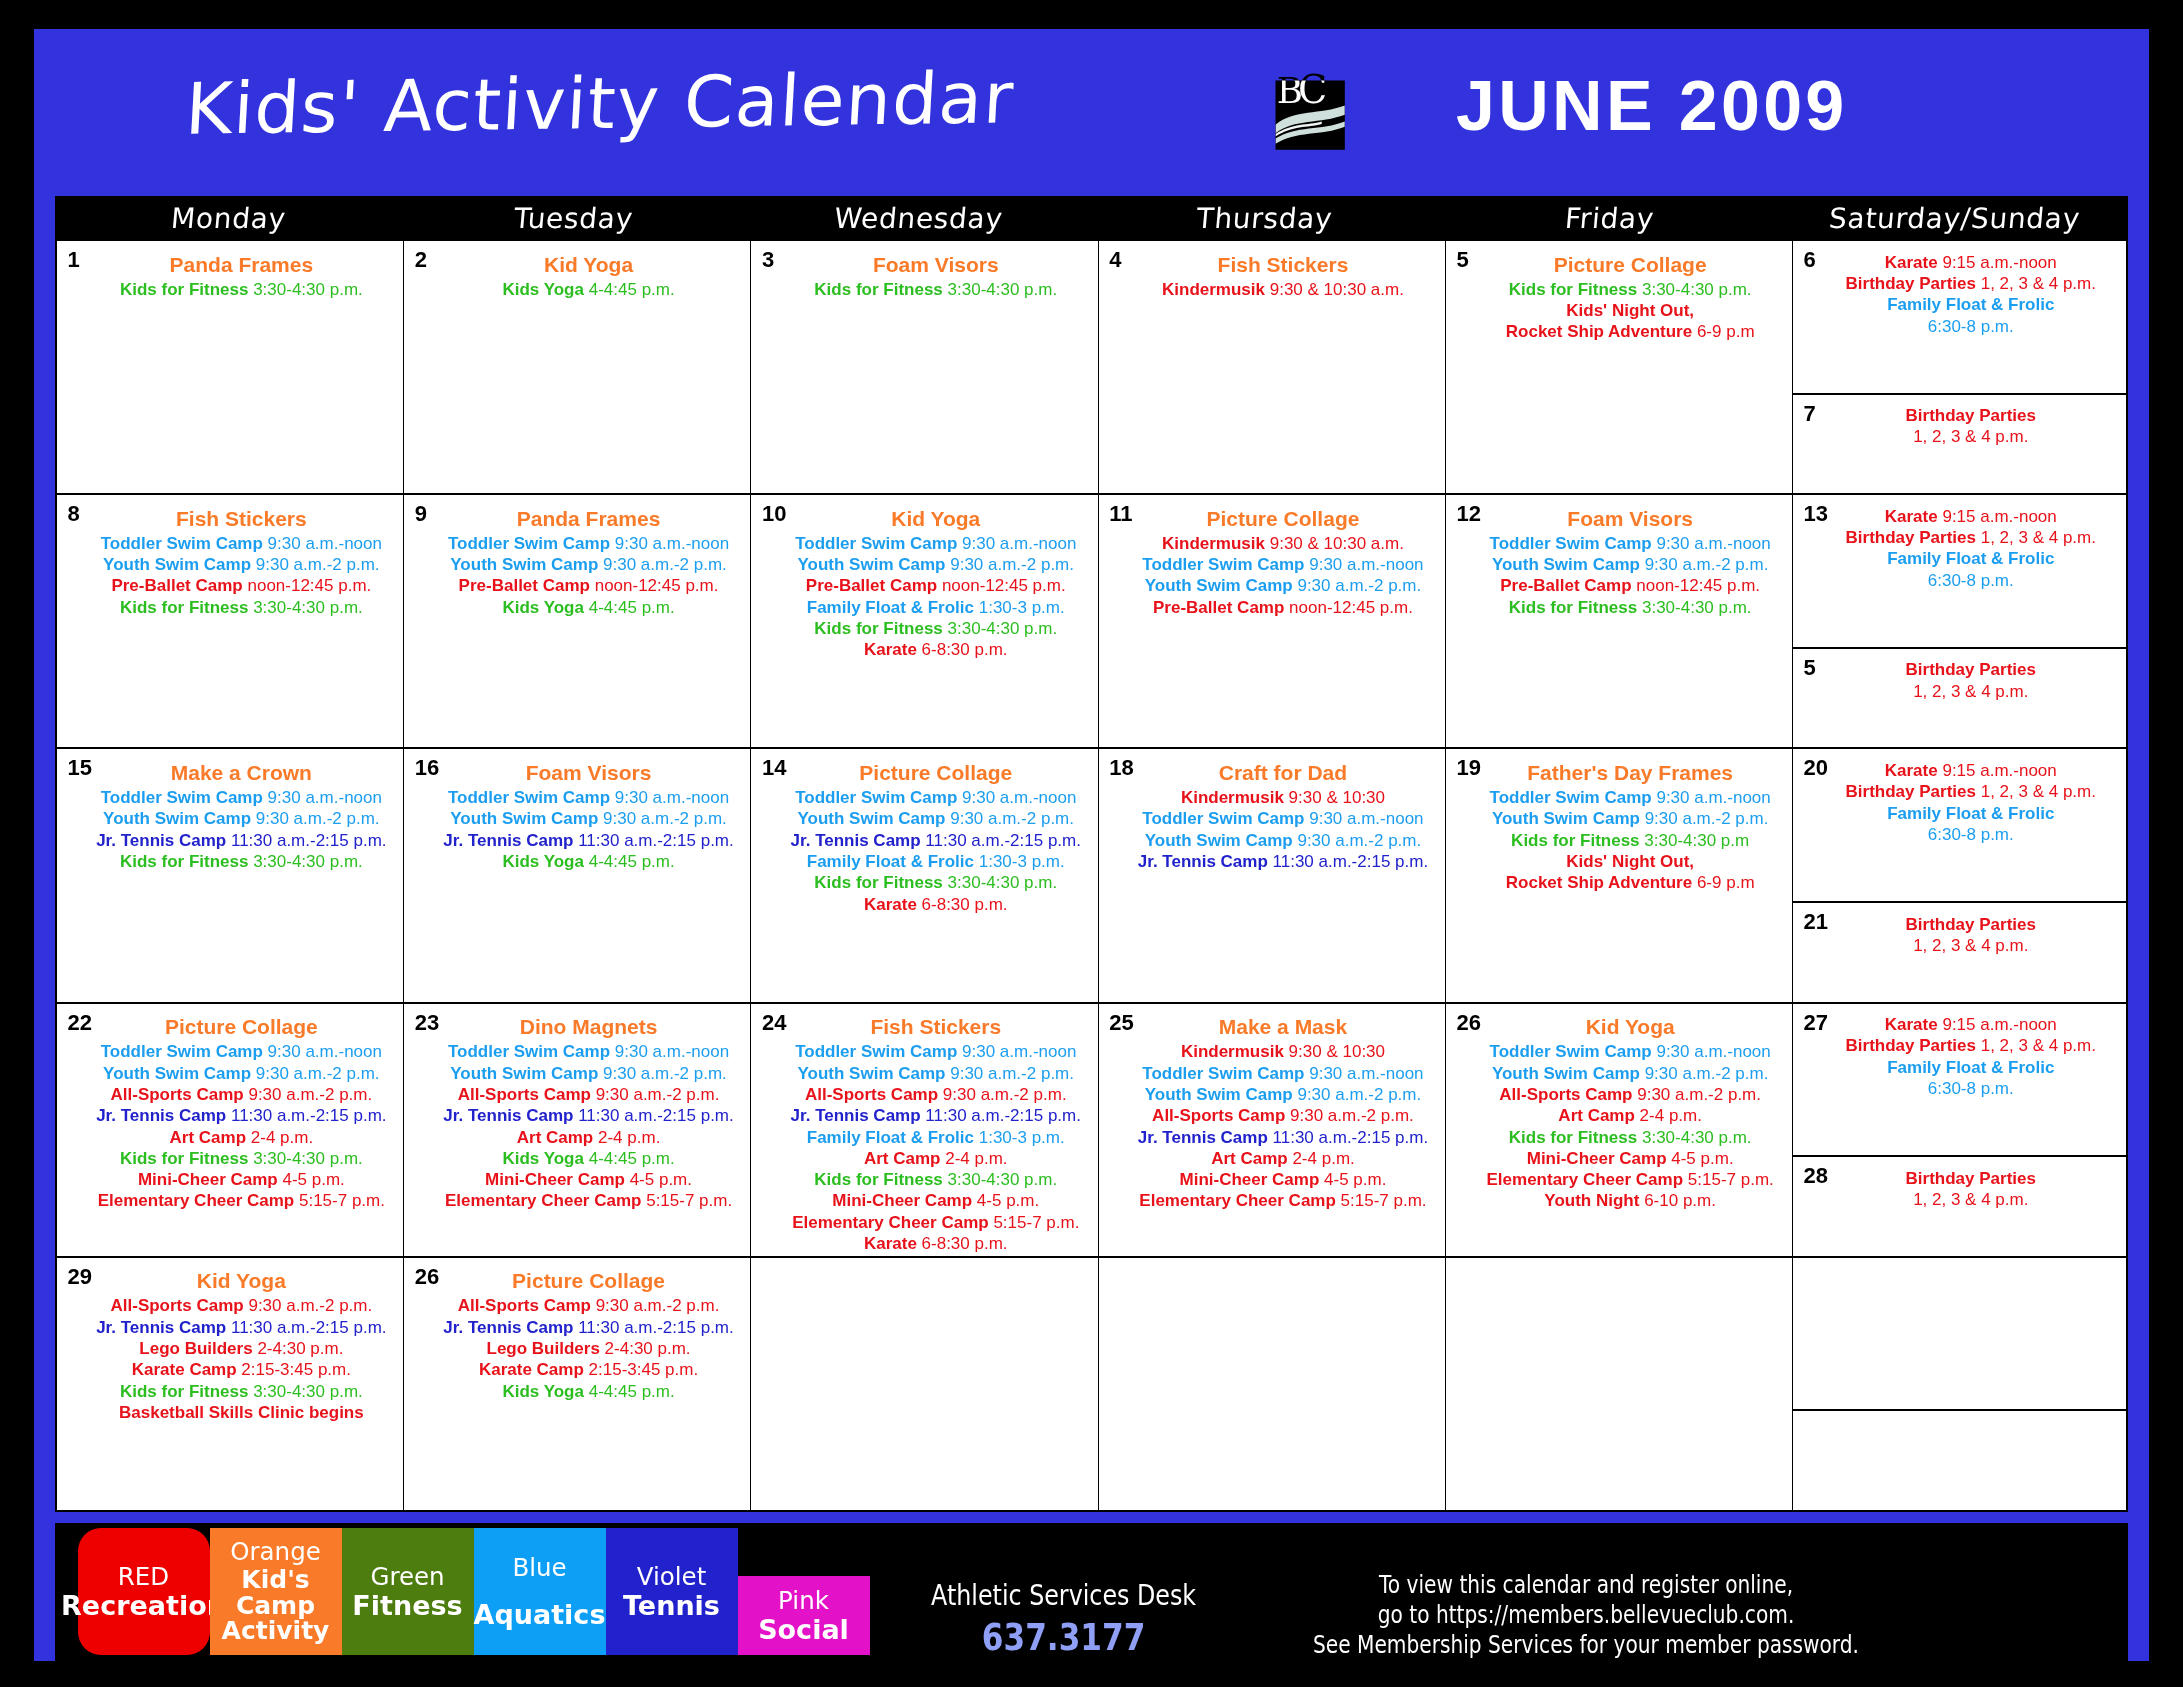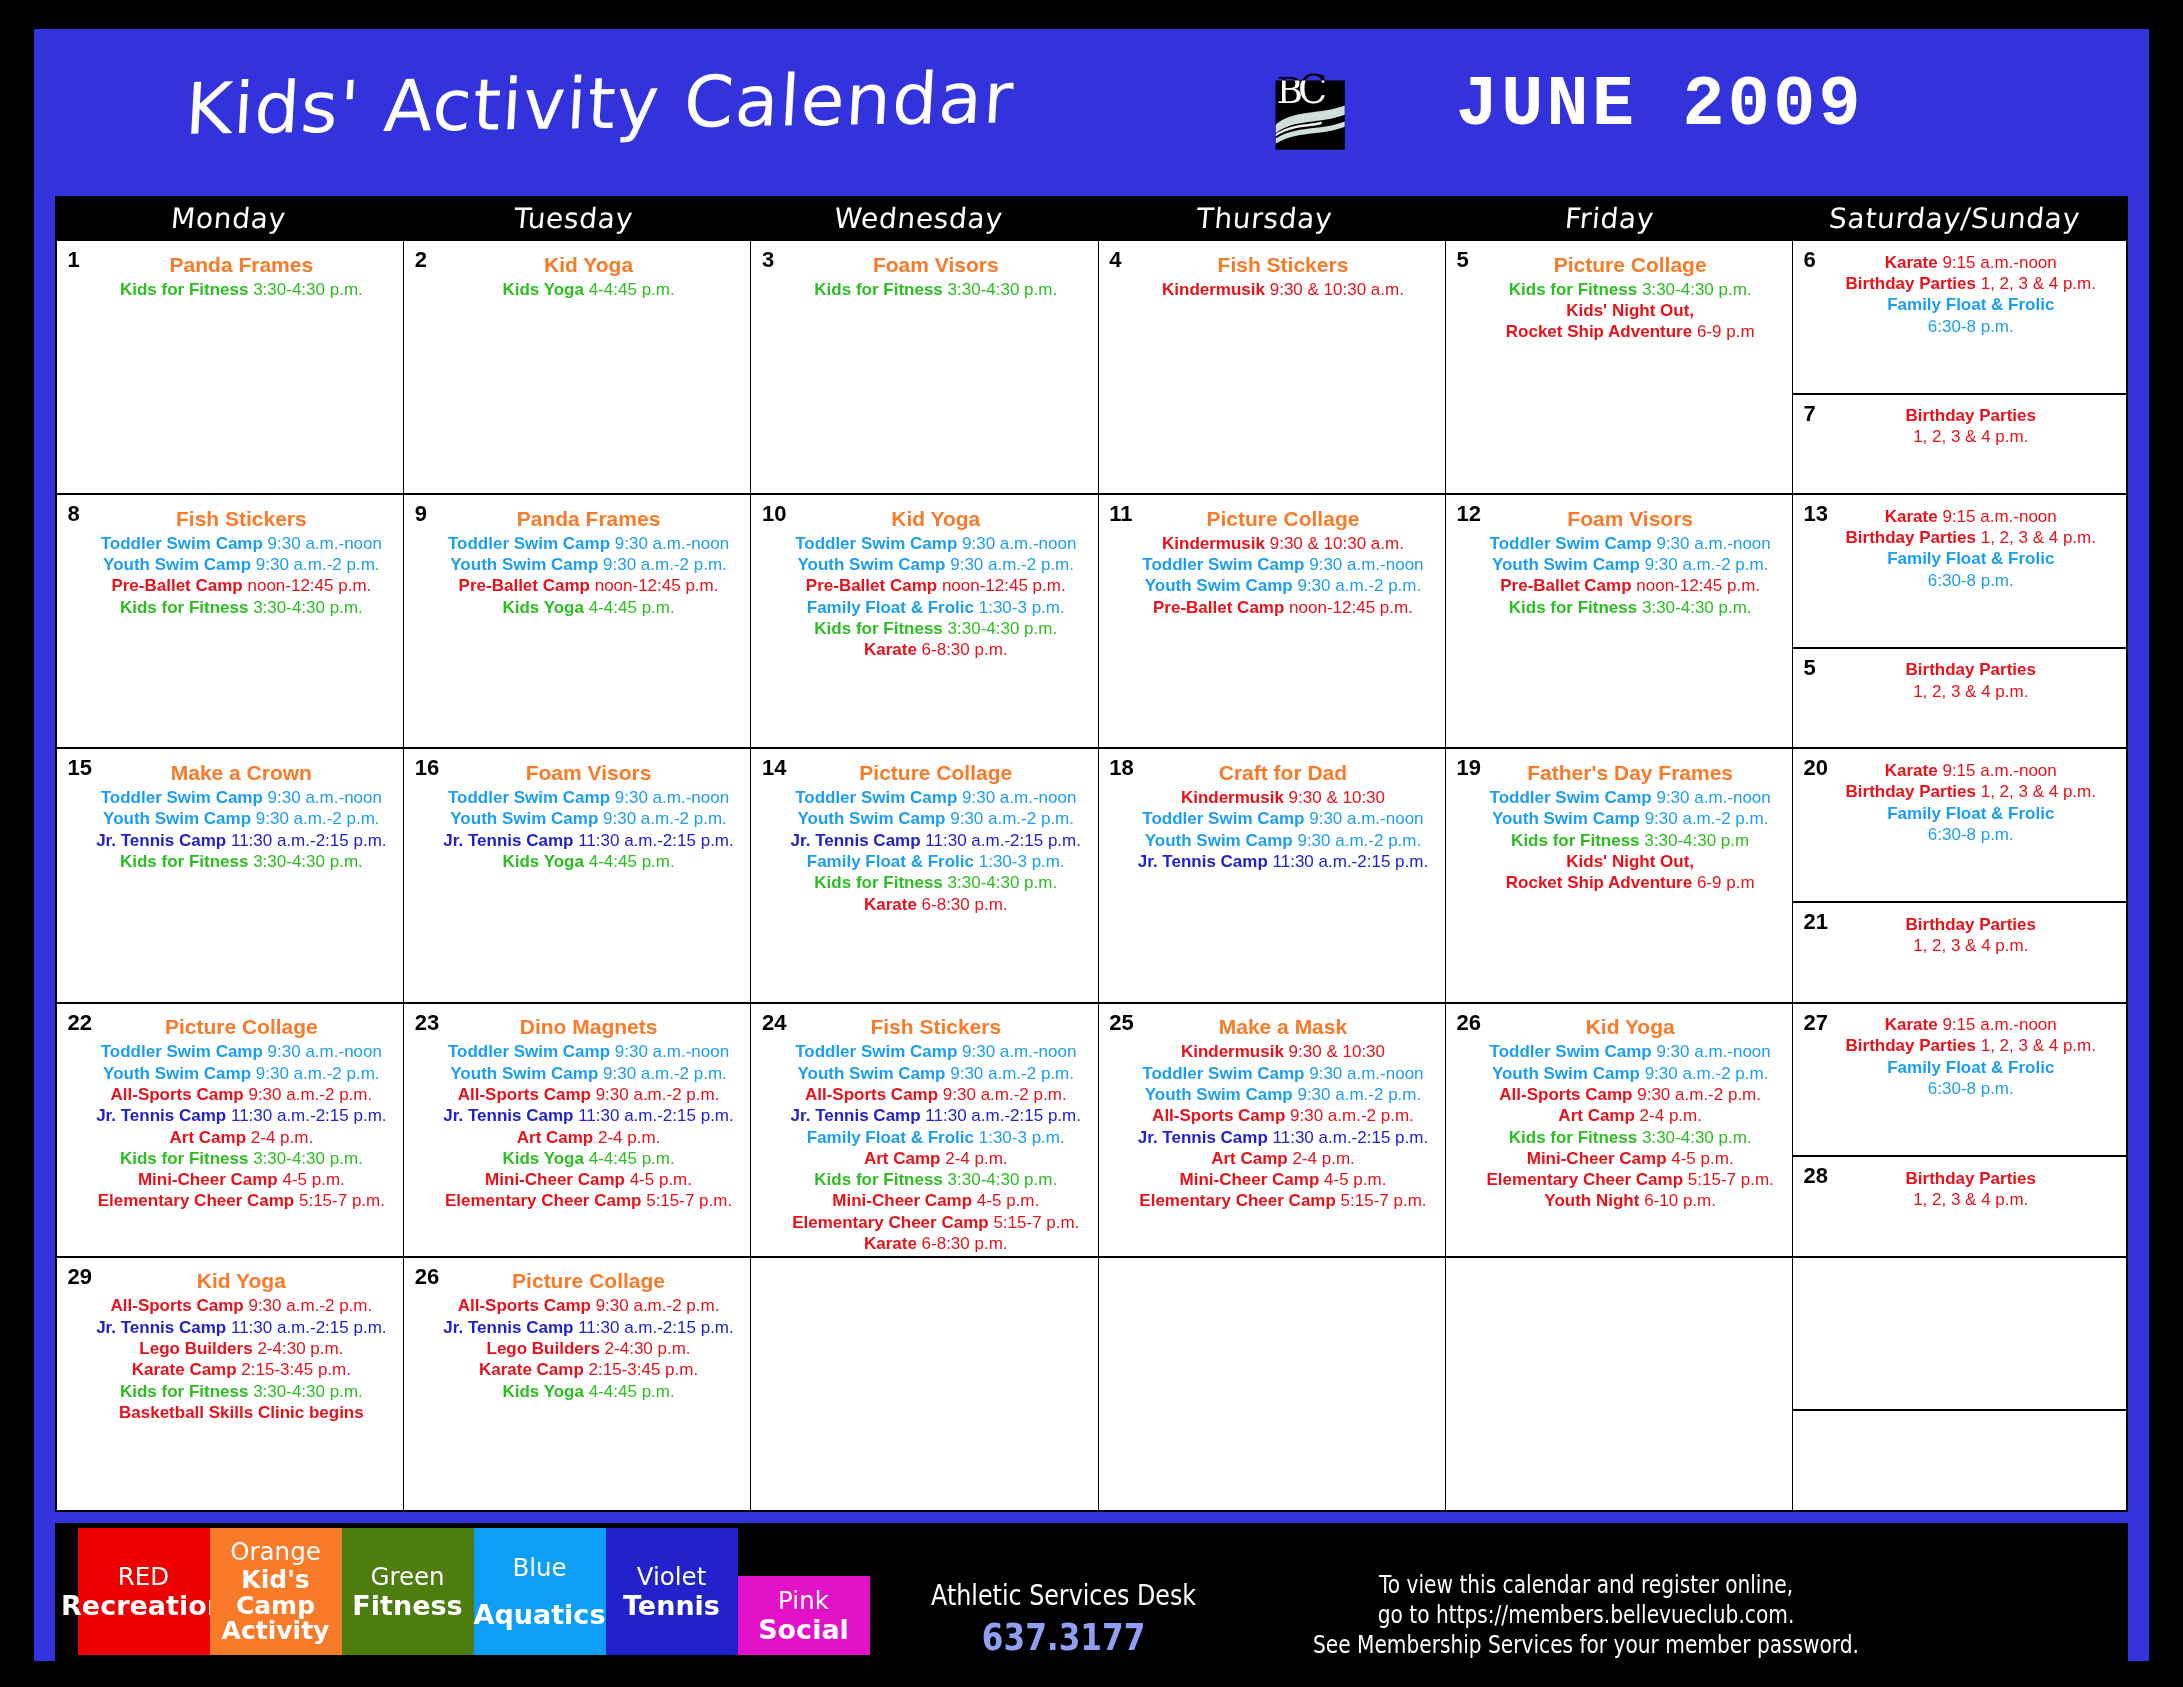--- a/index.html
+++ b/index.html
@@ -46,21 +46,21 @@
     left: 1227px; top: 33px;
     width: 99px; height: 99px;
   }
   .month-title {
     position: absolute;
     left: 1422px; top: 37px;
     color: #ffffff;
     font-size: 70px;
     font-weight: 700;
     letter-spacing: 3.3px;
-    font-family: Liberation Mono, monospace;
+    font-family: Liberation Sans, sans-serif;
     white-space: nowrap;
   }
 
   
   .dow-row {
     display: flex;
     background: #000;
     height: 45px;
     margin: 0 21px;
     flex-shrink: 0;
@@ -608,21 +608,21 @@
             <div class="subcell sun">
               <div class="daynum"></div>
               <div class="events"></div>
             </div>
           </div>
         </div>
       </div>
 
     <div class="footer">
       <div class="legend-strip" id="legend">
-          <div class="legend-item" style="background: rgb(238, 0, 0);">
+          <div class="legend-item" style="background: rgb(238, 0, 0); border-radius: 23px;">
             <div class="legend-color">RED</div>
             <div class="legend-label">Recreation</div>
           </div>
           <div class="legend-item narrow" style="background: rgb(249, 122, 40);">
             <div class="legend-color">Orange</div>
             <div class="legend-label">Kid's<br>Camp<br>Activity</div>
           </div>
           <div class="legend-item" style="background: #4d7c0f;">
             <div class="legend-color">Green</div>
             <div class="legend-label">Fitness</div>

